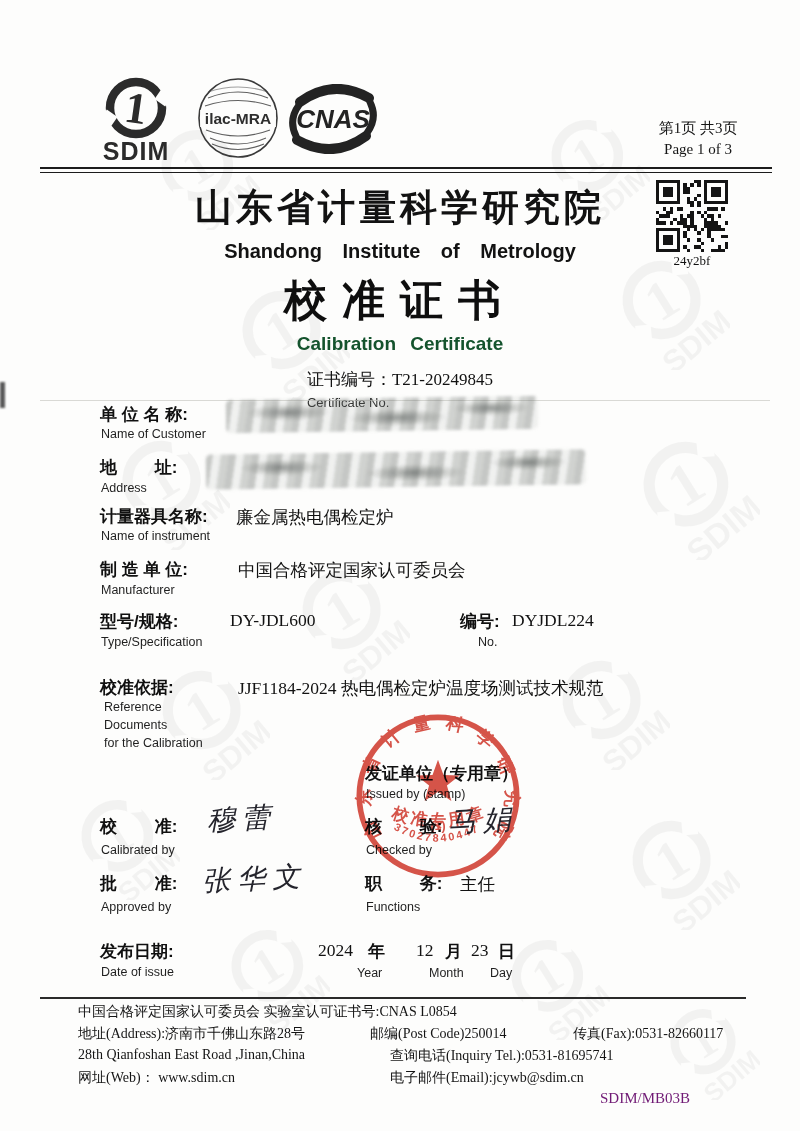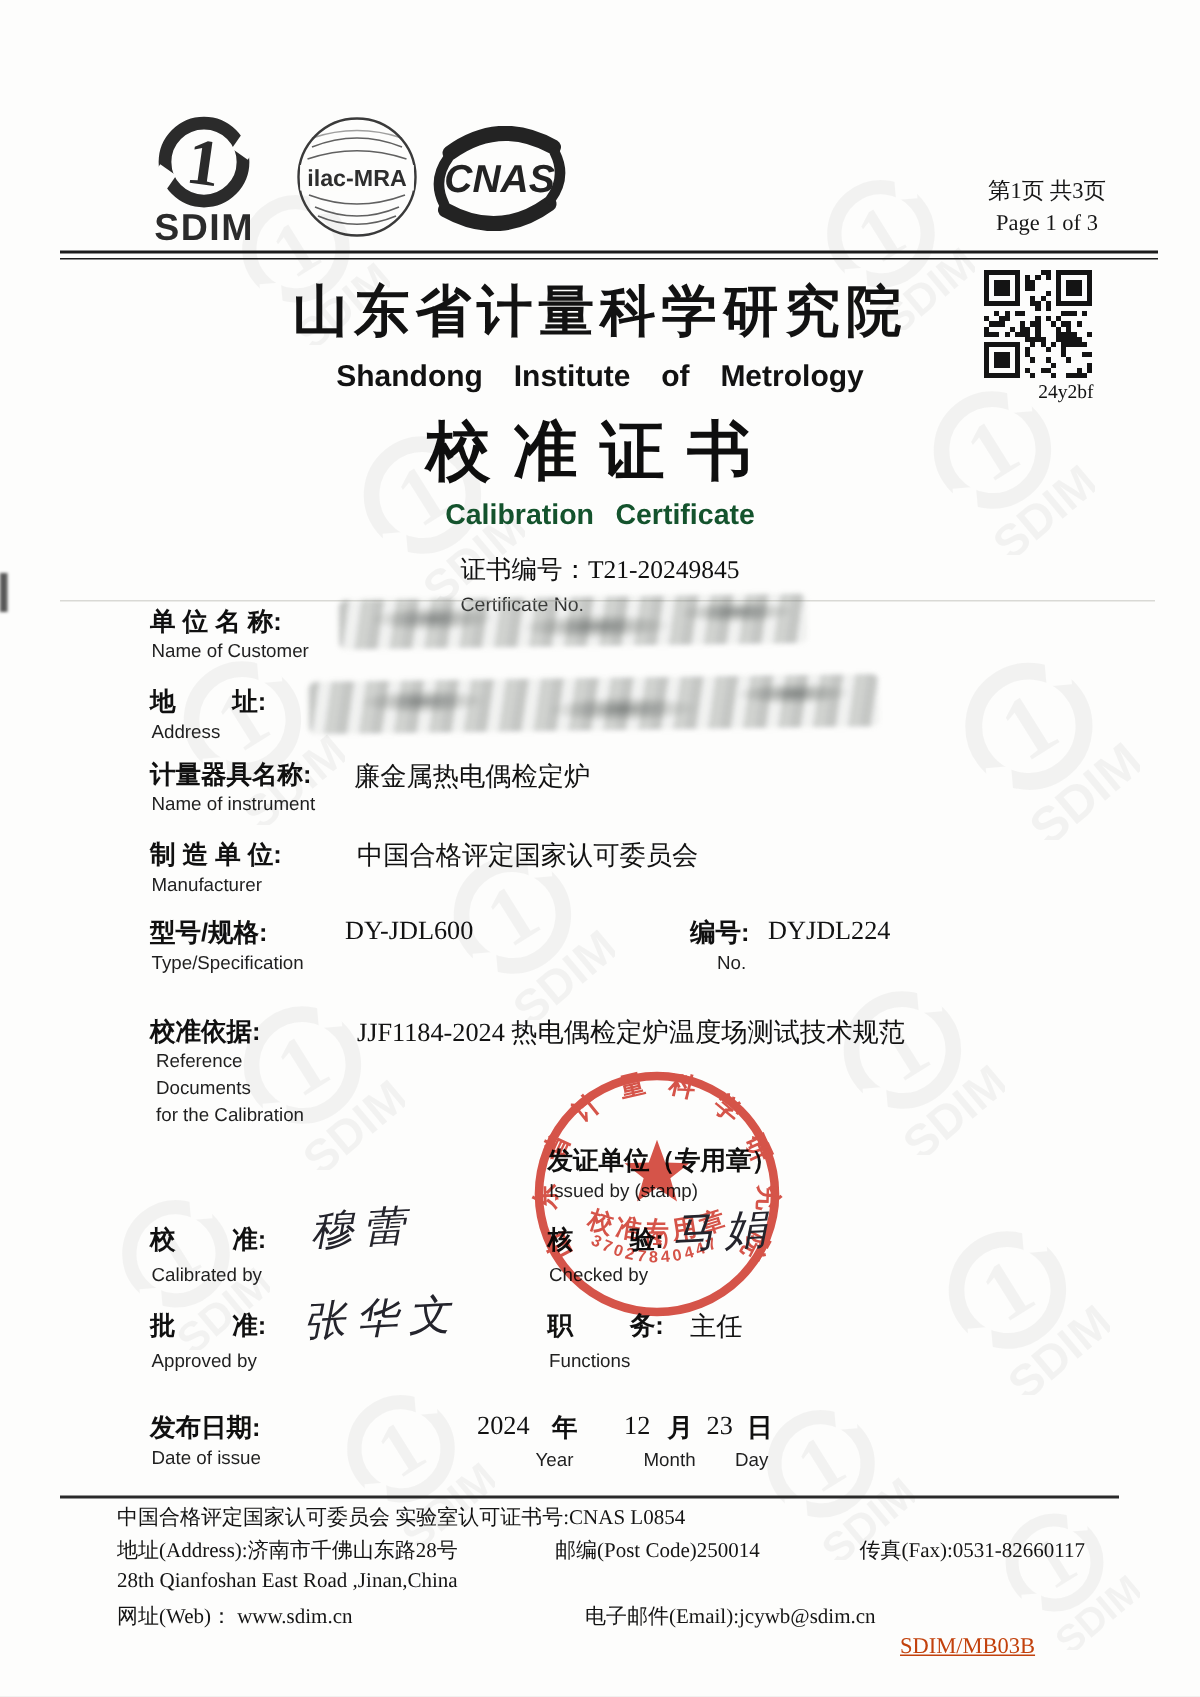--- a/index.html
+++ b/index.html
@@ -30,25 +30,25 @@
       radial-gradient(60px 12px at 20% 40%, rgba(75,80,77,.55), rgba(75,80,77,0) 70%),
       radial-gradient(70px 12px at 55% 60%, rgba(60,66,62,.5), rgba(60,66,62,0) 72%),
       radial-gradient(55px 11px at 85% 35%, rgba(70,76,72,.55), rgba(70,76,72,0) 70%),
       repeating-linear-gradient(99deg, rgba(105,110,106,.38) 0 7px, rgba(175,180,175,.16) 7px 15px, rgba(120,126,121,.34) 15px 23px);}
   .sig{font:italic 400 28px "Liberation Serif",serif;color:#24242c;letter-spacing:7px;transform:rotate(-3deg);z-index:6;}
   
   .stamp{left:350px;top:708px;width:176px;height:176px;mix-blend-mode:multiply;opacity:.92;z-index:5;}
   
   .btm-rule{left:40px;top:997px;width:706px;height:2px;background:#2a2a2a;}
   .foot{font:400 14px "Liberation Serif",serif;color:#141414;white-space:pre;}
-  .formcode{font:400 15px "Liberation Serif",serif;color:#c2410c;text-decoration:underline;}
+  .formcode{font:400 15px "Liberation Serif",serif;color:#701a75;}
   
   .wm{position:absolute;opacity:.05;pointer-events:none;}
   .edge-artifact{left:0;top:382px;width:5px;height:26px;background:#222;filter:blur(1px);opacity:.75;}
-  .qr-caption{font:400 13px "Liberation Serif",serif;text-align:right;margin-top:1px;}
+  .qr-caption{font:400 13px "Liberation Serif",serif;text-align:center;margin-top:1px;}
 </style>
 </head>
 <body>
 
 <div class="page">
 
   <svg width="0" height="0" style="position:absolute">
       <defs>
     <g id="wmlogo">
       <circle cx="40" cy="36" r="26" fill="none" stroke="#444" stroke-width="8"></circle>
@@ -389,17 +389,18 @@
   <div class="abs en-label" style="left:357px;top:966px">Year</div>
   <div class="abs en-label" style="left:429px;top:966px">Month</div>
   <div class="abs en-label" style="left:490px;top:966px">Day</div>
 
   <div class="abs btm-rule"></div>
   <div class="abs foot" style="left:78px;top:1003px">中国合格评定国家认可委员会 实验室认可证书号:CNAS L0854</div>
   <div class="abs foot" style="left:78px;top:1025px">地址(Address):济南市千佛山东路28号</div>
   <div class="abs foot" style="left:370px;top:1025px">邮编(Post Code)250014</div>
   <div class="abs foot" style="left:573px;top:1025px">传真(Fax):0531-82660117</div>
   <div class="abs foot" style="left:78px;top:1047px">28th Qianfoshan East Road ,Jinan,China</div>
+  <div class="abs foot" style="left:390px;top:1047px">查询电话(Inquiry Tel.):0531-81695741</div>
   <div class="abs foot" style="left:78px;top:1069px">网址(Web)： www.sdim.cn</div>
   <div class="abs foot" style="left:390px;top:1069px">电子邮件(Email):jcywb@sdim.cn</div>
   <div class="abs formcode" style="left:600px;top:1090px">SDIM/MB03B</div>
 
 </div>
 
 </body></html>

